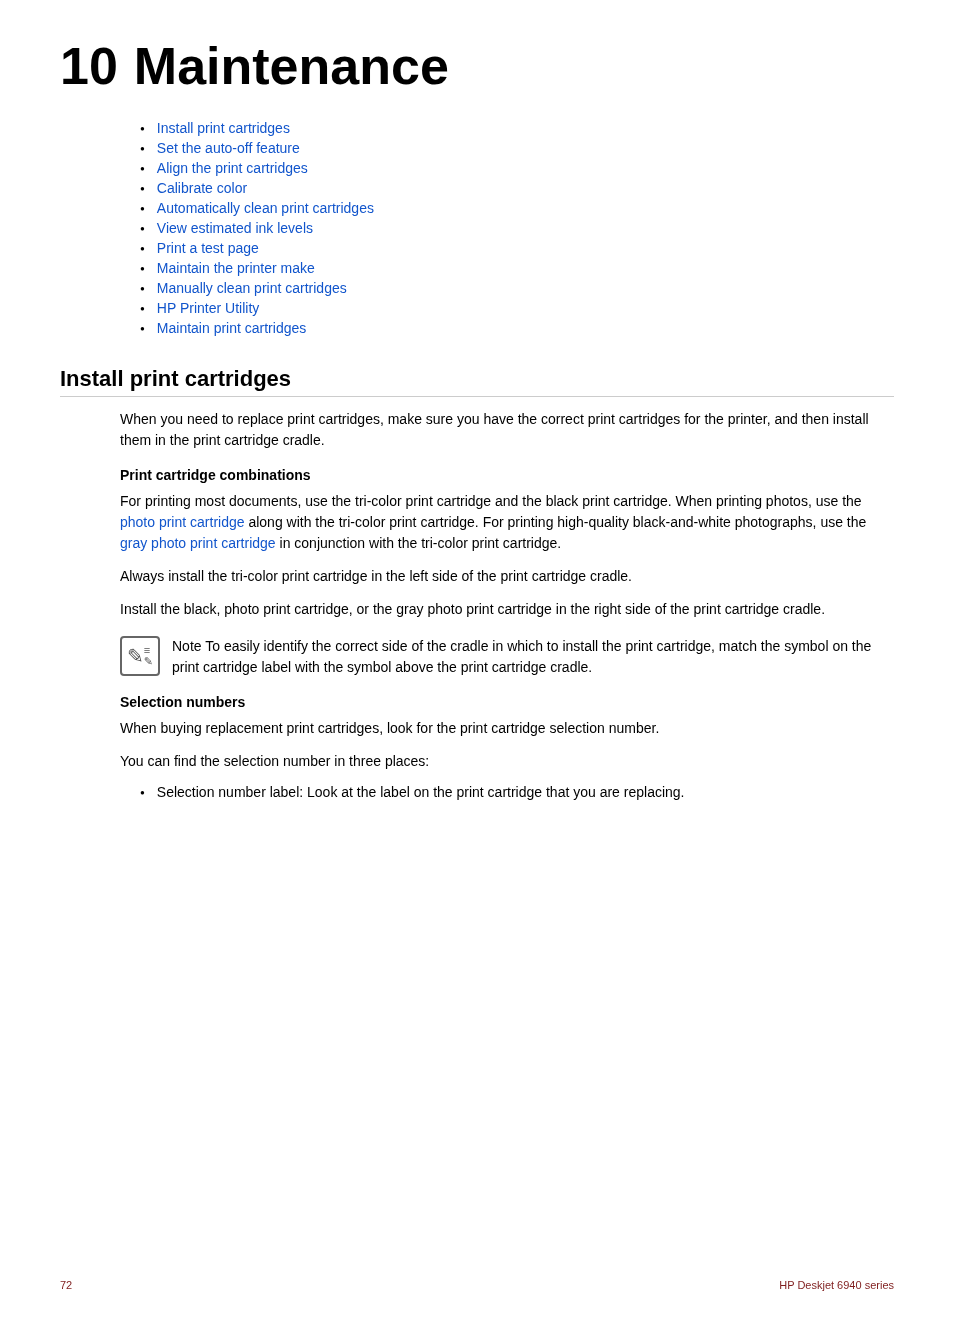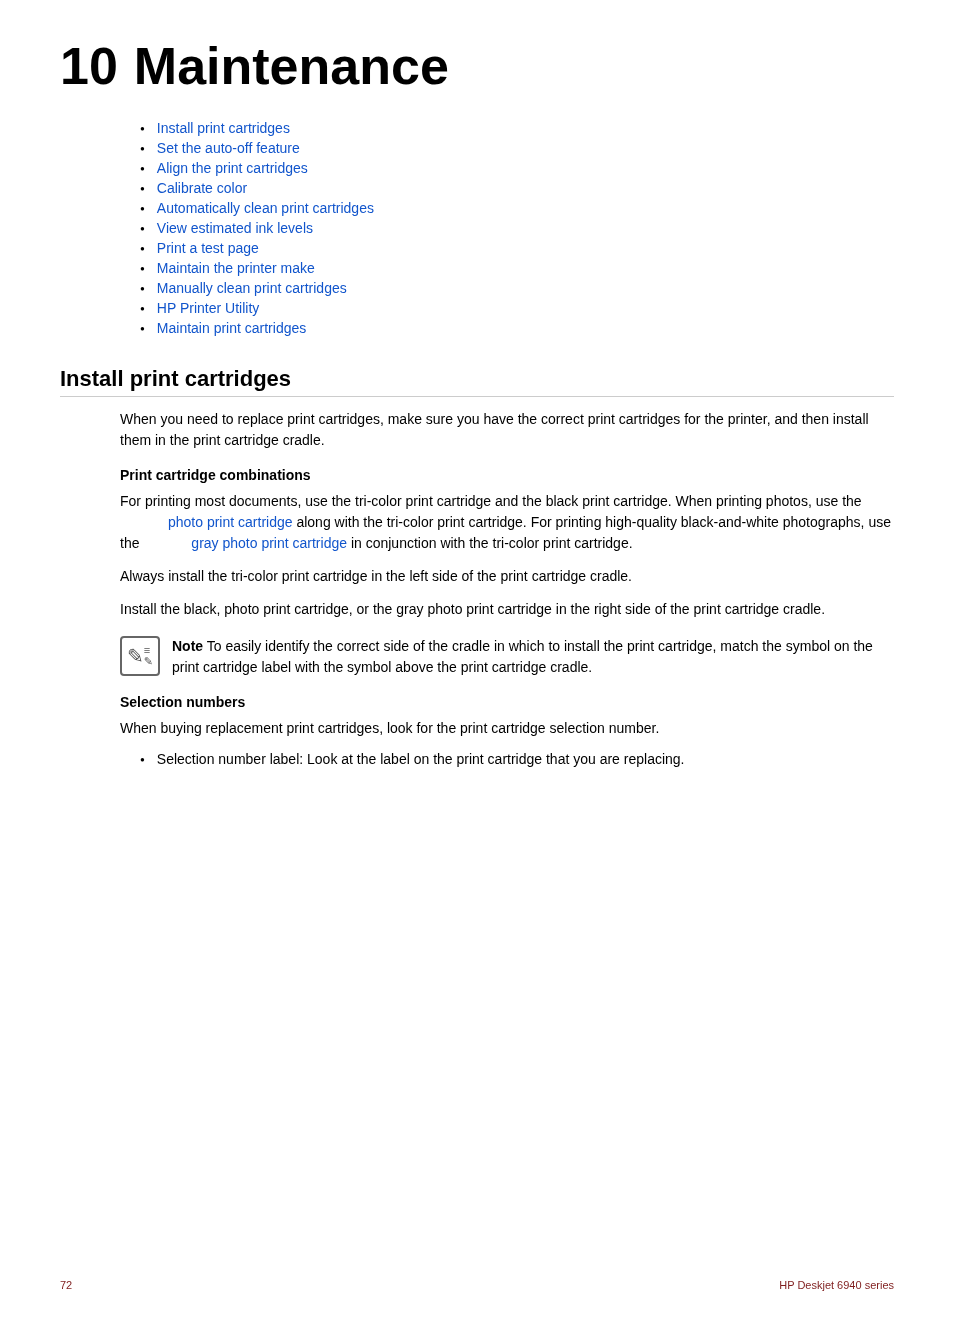--- a/index.html
+++ b/index.html
@@ -80,21 +80,20 @@
     .subsection-title {
       font-size: 14px;
       font-weight: bold;
       margin-bottom: 8px;
       margin-top: 16px;
     }
 
     .link-text {
       color: #1155CC;
       text-decoration: none;
-      margin-left: 48px;
     }
 
     .note-box {
       display: flex;
       align-items: flex-start;
       margin: 16px 0;
       gap: 12px;
     }
 
     .note-icon {
@@ -116,21 +115,21 @@
       font-size: 20px;
       color: #555;
     }
 
     .note-content {
       font-size: 14px;
       line-height: 1.5;
     }
 
     .note-content strong {
-      font-weight: bold;
+      font-weight: normal;
     }
 
     .bullet-list {
       list-style: none;
       margin: 8px 0 16px 20px;
     }
 
     .bullet-list li {
       display: flex;
       align-items: flex-start;
@@ -236,20 +235,21 @@
             <strong>Note</strong>
             <span>  <span>To easily identify the correct side of the cradle in which to install the print cartridge, match the symbol on the print cartridge label with the symbol above the print cartridge cradle.</span></span>
           </div>
         </div>
       </div>
 
       <div>
         <p class="subsection-title">Selection numbers</p>
 
         <p class="body-text">When buying replacement print cartridges, look for the print cartridge selection number.</p>
+        <p class="body-text">You can find the selection number in three places:</p>
 
         <ul class="bullet-list">
           <li>
             <span>Selection number label: Look at the label on the print cartridge that you are replacing.</span>
           </li>
         </ul>
       </div>
 
     </div>
   </div>

